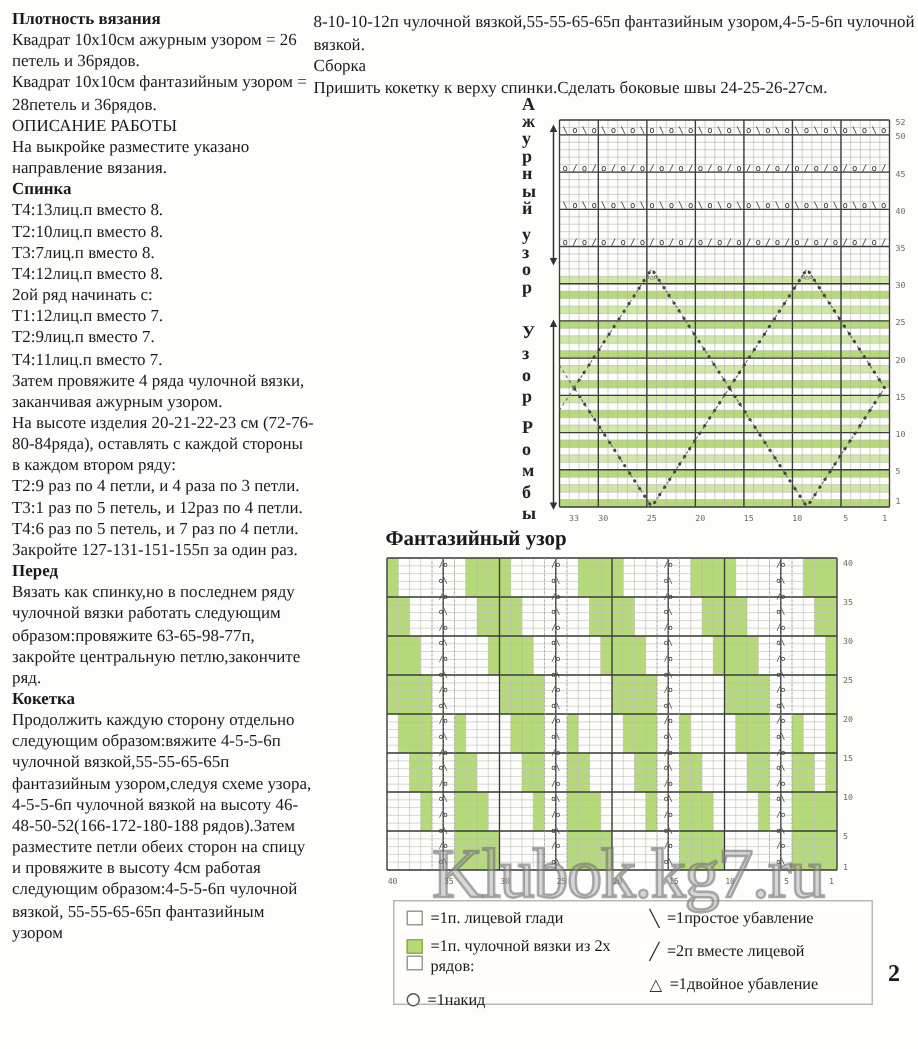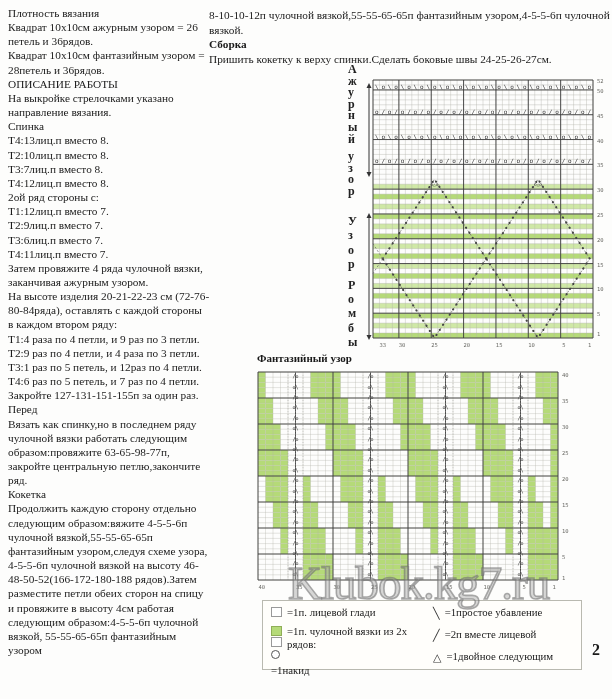--- a/index.html
+++ b/index.html
@@ -2,28 +2,28 @@
 <html><head>
 <meta charset="utf-8">
 <style>
   html,body{margin:0;padding:0;}
   body{width:612px;height:699px;position:relative;background:#fdfdfc;overflow:hidden;
        font-family:"Liberation Serif",serif;color:#1a1a1a;}
   .abs{position:absolute;}
   
   #left-col{left:8px;top:6px;width:202px;font-size:11.3px;line-height:14.15px;}
   #left-col p{margin:0;}
-  #left-col p.b{font-weight:normal;}
+  #left-col p.b{font-weight:bold;}
   
   #top-right{left:209px;top:8px;width:401px;font-size:11.3px;line-height:14.5px;}
   #top-right p{margin:0;}
-  #top-right p.b{font-weight:bold;}
+  #top-right p.b{font-weight:normal;}
   
   #chart1-wrap{left:340px;top:55px;width:272px;height:302px;}
-  #chart2-title{left:257px;top:352px;font-size:11px;font-weight:bold;}
+  #chart2-title{left:257px;top:352px;font-size:14px;font-weight:bold;}
   #chart2-wrap{left:248px;top:366px;width:345px;height:232px;}
   svg{display:block;}
   
   #legend{left:262px;top:600px;width:318px;height:68px;border:1px solid #b9b9b0;
           background:#fffefb;font-size:10.8px;line-height:12.5px;}
   .lg-item{position:absolute;display:flex;gap:5px;align-items:flex-start;}
   .lg-ic{flex:0 0 auto;margin-top:1px;}
   .sq{width:9px;height:8px;border:1px solid #999;background:#fff;}
   .sq.g{background:#b5da78;border-color:#8fae57;}
   .circ{width:7px;height:7px;border:1.2px solid #555;border-radius:50%;background:#fff;}
@@ -36,34 +36,32 @@
   #page-num{left:592px;top:641px;font-size:16px;font-weight:bold;}
 </style>
 </head>
 <body>
 
 <div id="left-col" class="abs">
     <p class="b">Плотность вязания</p>
     <p>Квадрат 10х10см ажурным узором = 26 петель и 36рядов.</p>
     <p>Квадрат 10х10см фантазийным узором = 28петель и 36рядов.</p>
     <p>ОПИСАНИЕ РАБОТЫ</p>
-    <p>На выкройке стрелочками указано направление вязания.</p>
+    <p>На выкройке разместите указано направление вязания.</p>
     <p class="b">Спинка</p>
     <p>Т4:13лиц.п вместо 8.</p>
     <p>Т2:10лиц.п вместо 8.</p>
     <p>Т3:7лиц.п вместо 8.</p>
     <p>Т4:12лиц.п вместо 8.</p>
-    <p>2ой ряд стороны с:</p>
+    <p>2ой ряд начинать с:</p>
     <p>Т1:12лиц.п вместо 7.</p>
     <p>Т2:9лиц.п вместо 7.</p>
-    <p>Т3:6лиц.п вместо 7.</p>
     <p>Т4:11лиц.п вместо 7.</p>
     <p>Затем провяжите 4 ряда чулочной вязки, заканчивая ажурным узором.</p>
     <p>На высоте изделия 20-21-22-23 см (72-76-80-84ряда), оставлять с каждой стороны в каждом втором ряду:</p>
-    <p>Т1:4 раза по 4 петли, и 9 раз по 3 петли.</p>
     <p>Т2:9 раз по 4 петли, и 4 раза по 3 петли.</p>
     <p>Т3:1 раз по 5 петель, и 12раз по 4 петли.</p>
     <p>Т4:6 раз по 5 петель, и 7 раз по 4 петли.</p>
     <p>Закройте 127-131-151-155п за один раз.</p>
     <p class="b">Перед</p>
     <p>Вязать как спинку,но в последнем ряду чулочной вязки работать следующим образом:провяжите 63-65-98-77п, закройте центральную петлю,закончите ряд.</p>
     <p class="b">Кокетка</p>
     <p>Продолжить каждую сторону отдельно следующим образом:вяжите 4-5-5-6п чулочной вязкой,55-55-65-65п фантазийным узором,следуя схеме узора, 4-5-5-6п чулочной вязкой на высоту 46-48-50-52(166-172-180-188 рядов).Затем разместите  петли обеих сторон на спицу и провяжите в высоту 4см работая следующим образом:4-5-5-6п чулочной вязкой, 55-55-65-65п фантазийным узором</p>
   </div>
 <div id="top-right" class="abs">
@@ -1156,34 +1154,34 @@
       </span>
       <span>=1п. лицевой глади</span>
     </div>
     <div class="lg-item" style="left: 8px; top: 24px; width: 155px;">
       <span class="lg-ic">
         <span class="sq g" style="display: block;"></span>
         <span class="sq" style="display: block; margin-top: 1px;"></span>
       </span>
       <span>=1п. чулочной вязки из 2х рядов:</span>
     </div>
-    <div class="lg-item" style="left: 8px; top: 48px; width: 155px; flex-direction: column;">
+    <div class="lg-item" style="left: 8px; top: 60px; width: 155px;">
       <span class="lg-ic">
         <span class="circ" style="display: block;"></span>
       </span>
       <span>=1накид</span>
     </div>
     <div class="lg-item" style="left: 170px; top: 5px; width: 145px;">
       <span class="lg-ic"><span class="glyph">╲</span></span>
       <span>=1простое убавление</span>
     </div>
     <div class="lg-item" style="left: 170px; top: 27px; width: 145px;">
       <span class="lg-ic"><span class="glyph">╱</span></span>
       <span>=2п вместе лицевой</span>
     </div>
     <div class="lg-item" style="left: 170px; top: 49px; width: 145px;">
       <span class="lg-ic"><span class="glyph">△</span></span>
-      <span>=1двойное следующим</span>
+      <span>=1двойное убавление</span>
     </div>
   </div>
 
 <div id="watermark" class="abs">Klubok.kg7.ru</div>
 <div id="page-num" class="abs">2</div>
 
 </body></html>

